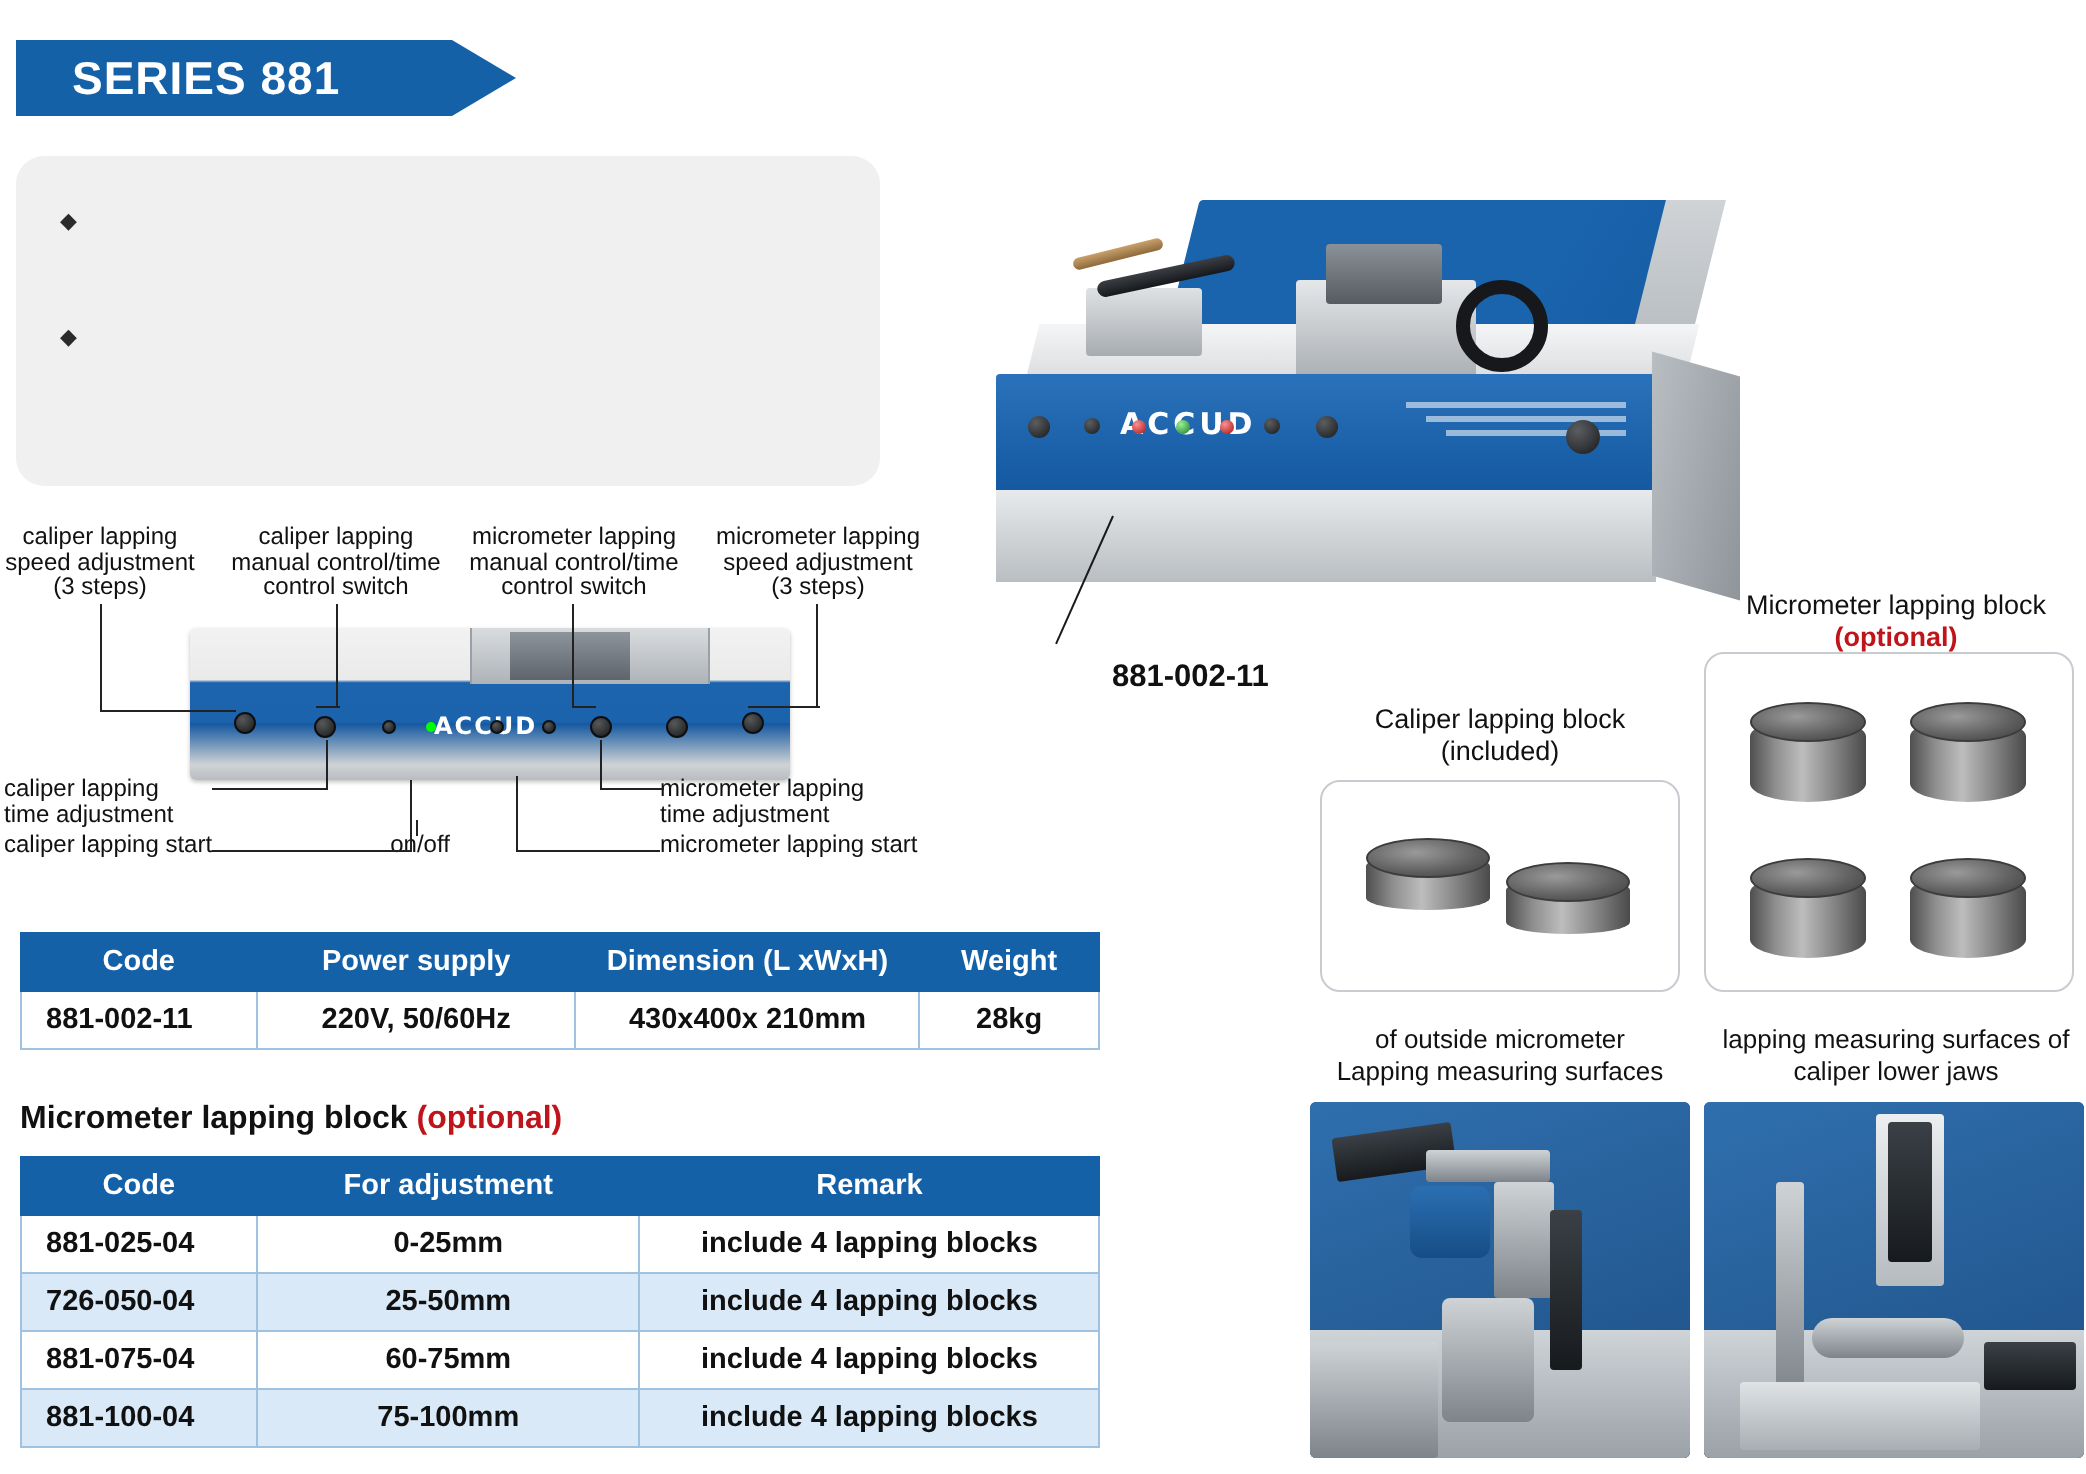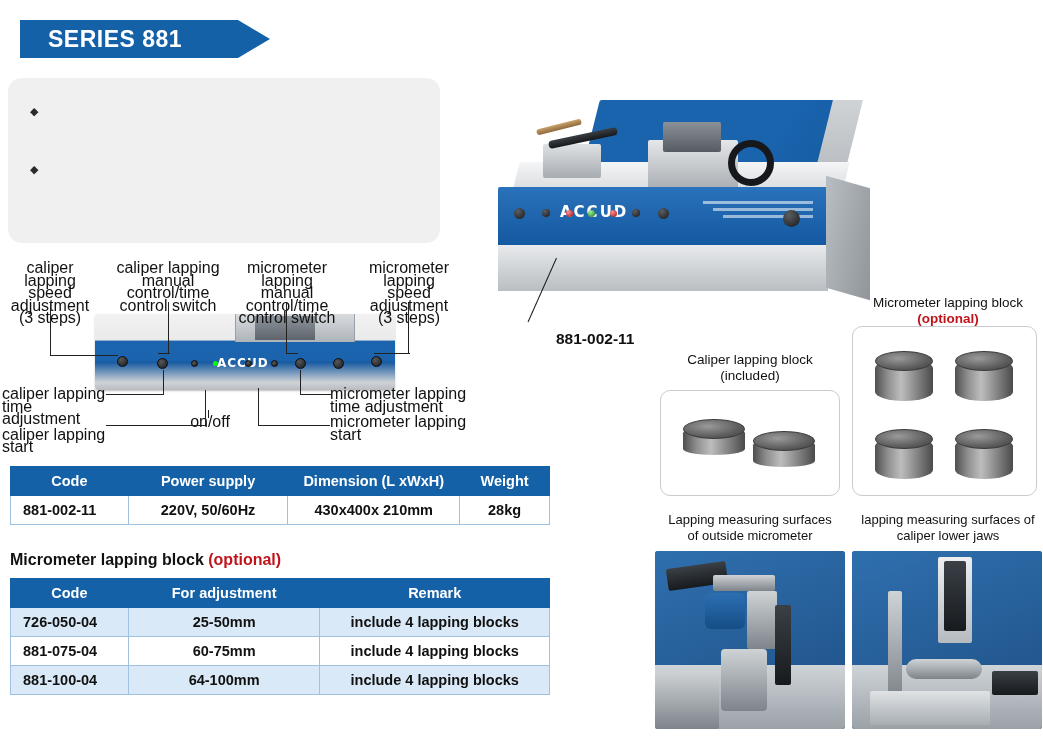--- a/index.html
+++ b/index.html
@@ -8,21 +8,21 @@
     width: 1043px; height: 737px;
     background: #ffffff;
     font-family: "Liberation Sans", sans-serif;
     color: #111;
     position: relative;
     overflow: hidden;
   }
 
   
   .header {
-    position: absolute; left: 12px; top: 10px; width: 996px; height: 50px; text-align: right;
+    position: absolute; left: 0; top: 10px; width: 996px; height: 50px; text-align: right;
   }
   .series-tag {
     position: absolute; left: 8px; top: 10px;
     width: 250px; height: 38px;
     background: #1461a8;
     color: #fff;
     display: flex; align-items: center;
     padding-left: 28px;
     font-size: 23px; font-weight: bold; letter-spacing: 0.5px;
     clip-path: polygon(0 0, 218px 0, 250px 50%, 218px 100%, 0 100%);
@@ -90,21 +90,21 @@
   .knob {
     position: absolute; width: 11px; height: 11px; border-radius: 50%;
     background: radial-gradient(circle at 35% 30%, #56585a, #18191b);
     border: 1px solid #0d0e10;
   }
   .knob.small { width: 7px; height: 7px; }
   .led { position:absolute; width:5px; height:5px; border-radius:50%; }
 
   .cl-label {
     position: absolute;
-    font-size: 16px;
+    font-size: 12px;
     line-height: 12.5px;
     color: #111;
     text-align: center;
   }
   .cl-line { position: absolute; background: #222; }
 
   
   .product-wrap {
     position: absolute; left: 468px; top: 72px; width: 420px; height: 260px;
   }
@@ -419,22 +419,22 @@
   <div>(included)</div>
 </div>
 <div class="block-panel" style="left:660px; top:390px; width:180px; height:106px;">
   <div class="cyl" style="left:22px; top:36px; width:62px; height:28px;"></div>
   <div class="cyl-top" style="left:22px; top:28px; width:62px; height:20px;"></div>
   <div class="cyl" style="left:92px; top:48px; width:62px; height:28px;"></div>
   <div class="cyl-top" style="left:92px; top:40px; width:62px; height:20px;"></div>
 </div>
 
 <div class="photo-caption" style="left:652px; top:512px; width:196px;">
+  <div>of outside micrometer</div>
   <div>Lapping measuring surfaces</div>
-  <div>of outside micrometer</div>
 </div>
 <div class="photo" style="left:655px; top:551px; width:190px; height:178px;">
   <div class="bg-wall"></div>
   <div class="bench"></div>
   <div class="dark" style="left:12px; top:14px; width:60px; height:22px; transform:rotate(-8deg);"></div>
   <div class="part" style="left:58px; top:24px; width:62px; height:16px;"></div>
   <div class="blue" style="left:50px; top:42px; width:40px; height:36px; border-radius:6px;"></div>
   <div class="part" style="left:92px; top:40px; width:30px; height:58px;"></div>
   <div class="part" style="left:66px; top:98px; width:46px; height:62px; border-radius:4px;"></div>
   <div class="dark" style="left:120px; top:54px; width:16px; height:80px;"></div>
@@ -477,29 +477,34 @@
   <span>Micrometer lapping block </span><span class="optional">(optional)</span>
 </div>
 
 <table class="tbl" style="left:10px; top:578px; width:540px;">
   <tbody>
       <tr>
     <th style="width:118px;">Code</th>
     <th style="width:192px;">For adjustment</th>
     <th style="width:230px;">Remark</th>
   </tr>
+  <tr class="plain">
+    <td class="code">881-025-04</td>
+    <td>0-25mm</td>
+    <td>include 4 lapping blocks</td>
+  </tr>
   <tr class="alt">
     <td class="code">726-050-04</td>
     <td>25-50mm</td>
     <td>include 4 lapping blocks</td>
   </tr>
   <tr class="plain">
     <td class="code">881-075-04</td>
     <td>60-75mm</td>
     <td>include 4 lapping blocks</td>
   </tr>
   <tr class="alt">
     <td class="code">881-100-04</td>
-    <td>64-100mm</td>
+    <td>75-100mm</td>
     <td>include 4 lapping blocks</td>
   </tr>
 </tbody>
   </table>
 
 </body></html>

